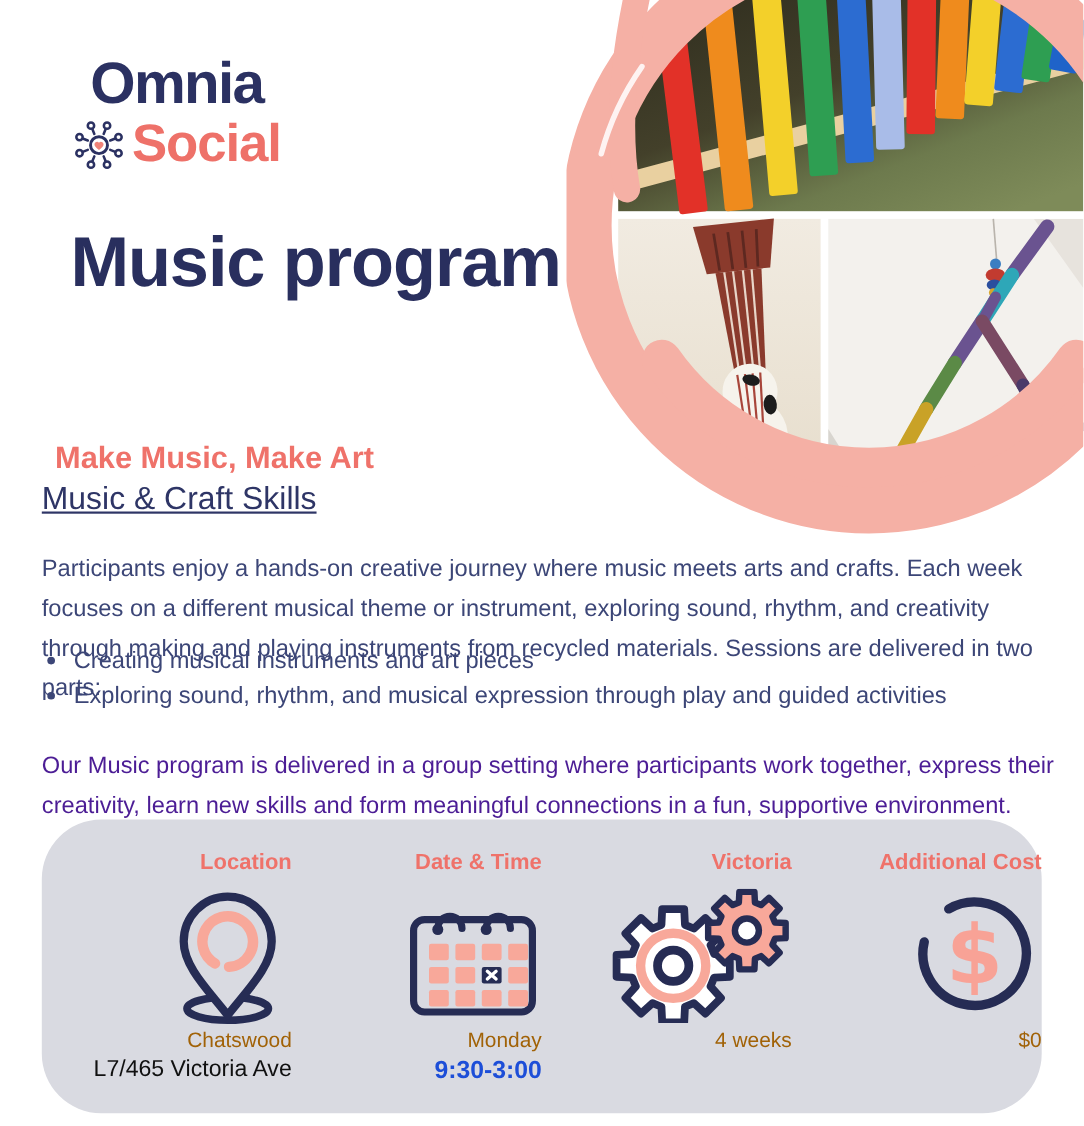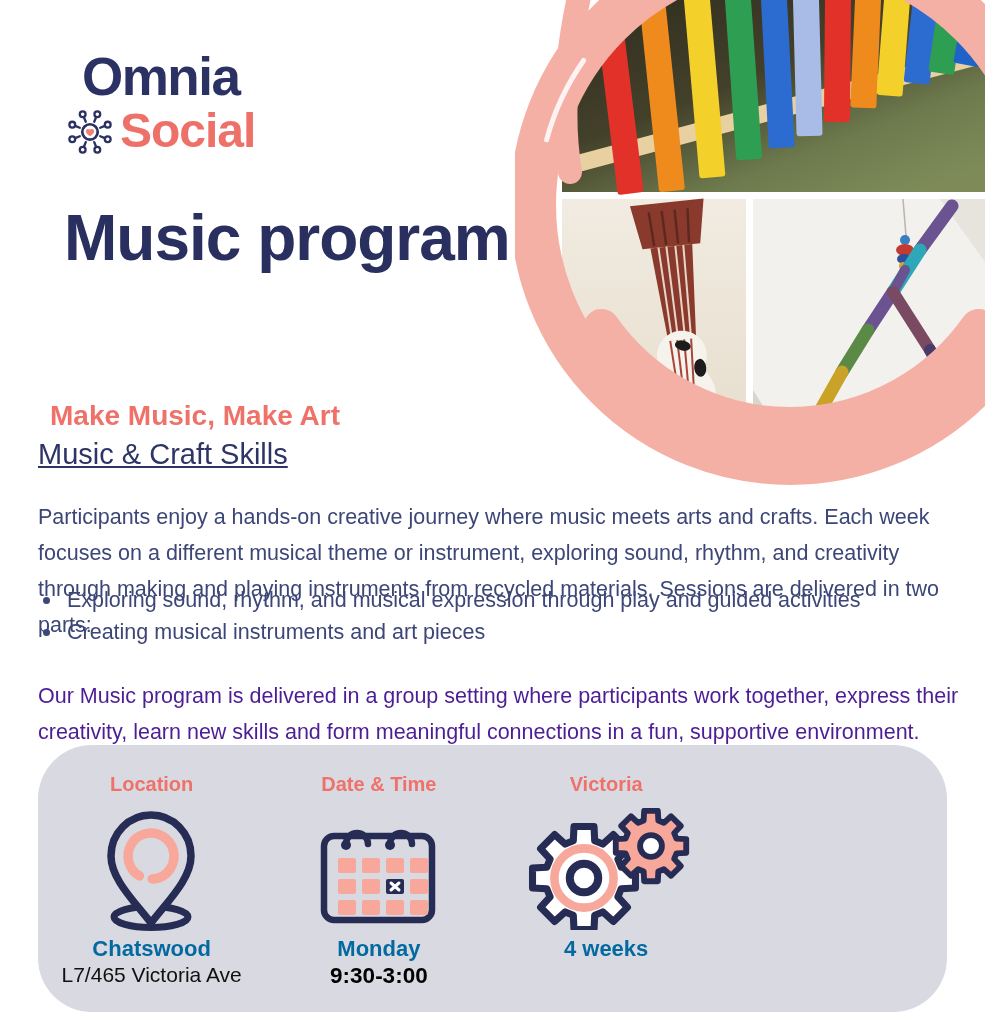--- a/index.html
+++ b/index.html
@@ -27,26 +27,26 @@
            list-style:none;font-size:21.5px;line-height:32px;color:#3c4677;}
   .bullets li{position:relative;padding-left:27px;}
   .bullets li::before{content:'';position:absolute;left:3px;top:13px;width:7px;height:7px;
            border-radius:50%;background:#3c4677;}
   .outro{position:absolute;top:656px;left:38px;width:922px;font-size:21.5px;
          line-height:36px;color:#4c1d95;}
   
   .card{position:absolute;top:745px;left:38px;width:909px;height:267px;
         background:#d9dae1;border-radius:54px;box-sizing:border-box;
         display:grid;grid-template-columns:repeat(4,1fr);padding-top:28px;}
-  .col{display:flex;flex-direction:column;align-items:center;text-align:center;}
+  .col{display:flex;flex-direction:column;align-items:flex-end;text-align:center;}
   .col-label{font-size:20px;font-weight:700;color:#ef726a;margin-bottom:6px;}
   .col-icon{height:134px;display:flex;align-items:center;justify-content:center;}
-  .col-value{font-size:22px;font-weight:700;color:#0369a1;line-height:1.2;}
+  .col-value{font-size:19px;font-weight:400;color:#a16207;line-height:1.2;}
   .col-detail-small{font-size:21px;font-weight:400;color:#101010;margin-top:1px;}
-  .col-detail-bold{font-size:22.5px;font-weight:700;color:#000000;line-height:1.2;}
+  .col-detail-bold{font-size:22.5px;font-weight:700;color:#1d4ed8;line-height:1.2;}
 </style>
 </head>
 <body>
 
 <div class="collage">
   <svg width="470" height="505" viewBox="515 0 470 505" xmlns="http://www.w3.org/2000/svg">
     <defs>
       <clipPath id="circMask">
           <circle cx="790" cy="205" r="270"></circle>
         </clipPath>
@@ -179,22 +179,22 @@
     <div class="logo-secondary">Social</div>
   </div>
 </div>
 
 <div class="title" style="width:460px;">Music program</div>
 <div class="tagline">Make Music, Make Art</div>
 <div class="subtitle">Music &amp; Craft Skills</div>
 
 <p class="intro">Participants enjoy a hands-on creative journey where music meets arts and crafts. Each week focuses on a different musical theme or instrument, exploring sound, rhythm, and creativity through making and playing instruments from recycled materials. Sessions are delivered in two parts:</p>
 <ul class="bullets">
+  <li>Creating musical instruments and art pieces</li>
   <li>Exploring sound, rhythm, and musical expression through play and guided activities</li>
-  <li>Creating musical instruments and art pieces</li>
 </ul>
 <p class="outro">Our Music program is delivered in a group setting where participants work together, express their creativity, learn new skills and form meaningful connections in a fun, supportive environment.</p>
 
 <div class="card">
 
   <div class="col">
     <div class="col-label">Location</div>
     <div class="col-icon">
       <svg width="115" height="128" viewBox="0 0 115 128">
         <ellipse cx="57" cy="112" rx="37" ry="10.5" fill="none" stroke="#262c54" stroke-width="7"></ellipse>
@@ -261,13 +261,23 @@
                    L-29.74 -16.48 L-38.13 -25.72 L-25.72 -38.13 L-16.48 -29.74
                    L-9.38 -32.68 L-8.78 -45.16 L8.78 -45.16 L9.38 -32.68
                    L16.48 -29.74 L25.72 -38.13 L38.13 -25.72 L29.74 -16.48 Z" fill="#f8a89a" stroke="#262c54" stroke-width="7.5" stroke-linejoin="round"></path>
           <circle cx="0" cy="0" r="14" fill="#ffffff" stroke="#262c54" stroke-width="7.5"></circle>
         </g>
       </svg>
     </div>
     <div class="col-value">4 weeks</div>
   </div>
 
+  <div class="col">
+    <div class="col-label">Additional Cost</div>
+    <div class="col-icon">
+      <svg width="122" height="122" viewBox="0 0 122 122">
+        <circle cx="61" cy="59" r="47" fill="none" stroke="#262c54" stroke-width="8.5" stroke-dasharray="87 13" pathLength="100" stroke-linecap="round" transform="rotate(-120 61 59)"></circle>
+        <text x="61" y="86" text-anchor="middle" font-family="DejaVu Sans, sans-serif" font-size="74" font-weight="bold" fill="#f8a296">$</text>
+      </svg>
+    </div>
+    <div class="col-value">$0</div>
+  </div>
 </div>
 
 </body></html>

